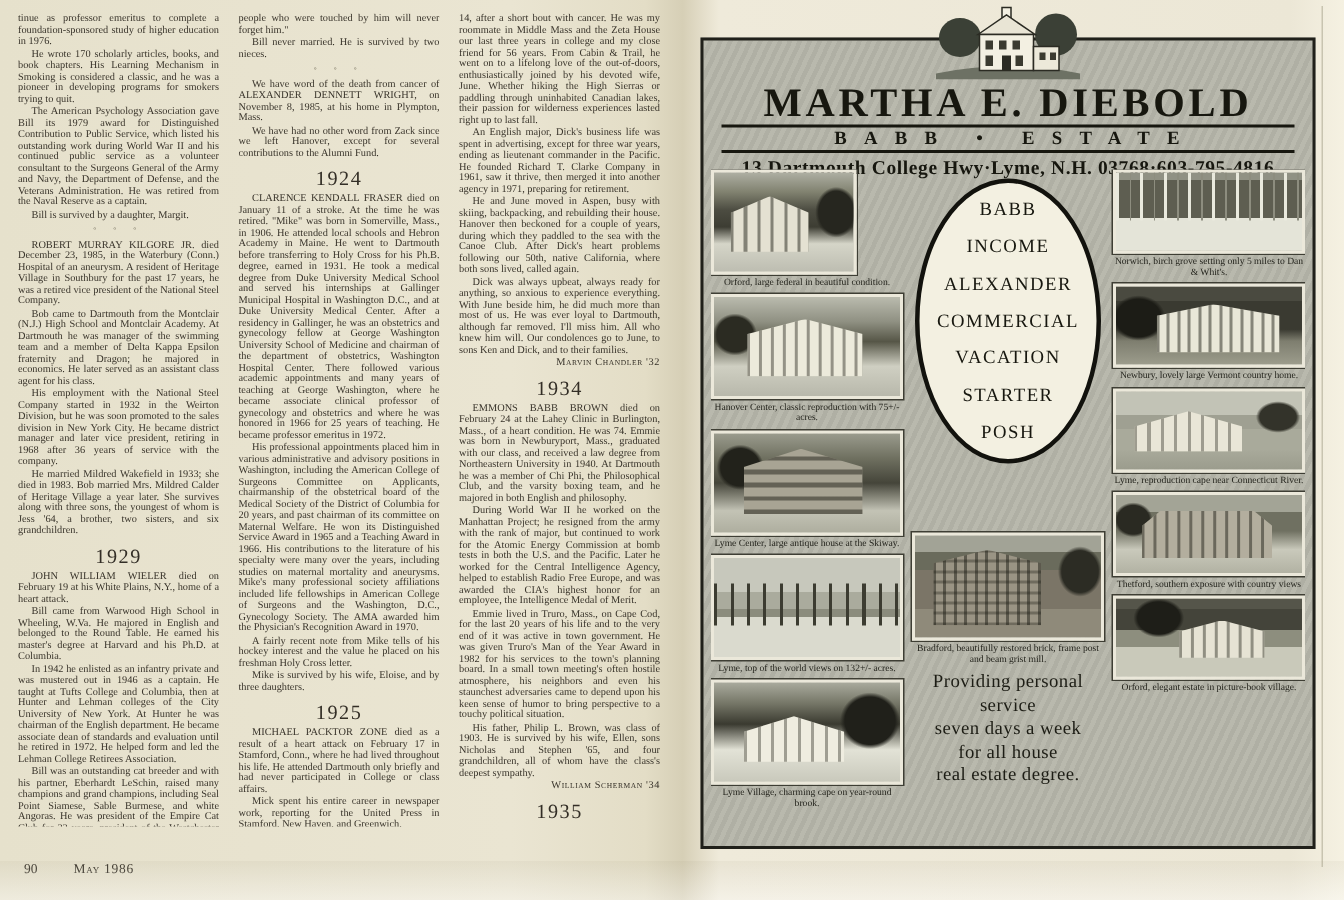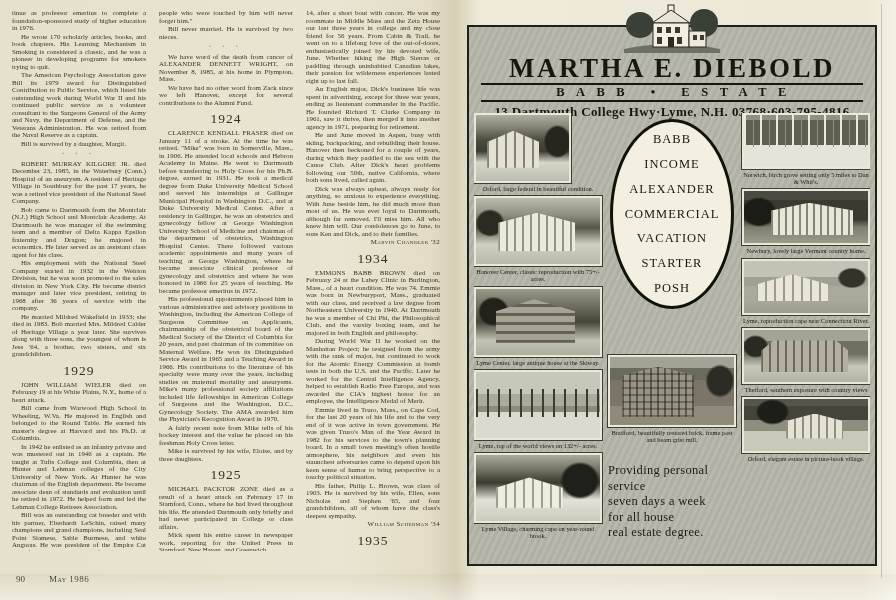--- a/index.html
+++ b/index.html
@@ -93,21 +93,21 @@
   .v-m::before{content:"";position:absolute;right:-6%;top:0;width:34%;height:70%;background:radial-gradient(closest-side,#2c2c24 58%,transparent 70%);}
   .v-m::after{content:"";position:absolute;left:10%;top:14%;width:58%;height:74%;
      background:repeating-linear-gradient(90deg,rgba(30,30,22,.5) 0 2px,transparent 2px 7px),
                 repeating-linear-gradient(0deg,rgba(30,30,22,.35) 0 2px,transparent 2px 7px),#9a9484;
      clip-path:polygon(0 18%,50% 0,100% 18%,100% 100%,0 100%);}
   
   .oval{width:118px;height:184px;margin:6px auto 0;background:#f3f0e1;border:3px solid #12120d;border-radius:50%;
      display:flex;flex-direction:column;justify-content:space-evenly;align-items:center;}
   .cat-word{font-size:12.5px;letter-spacing:1px;color:#17170f;}
   #mill-slot{margin-top:46px;}
-  .tagline{margin-top:16px;text-align:left;font-size:12.5px;line-height:15.5px;color:#1d1d15;letter-spacing:.3px;}
+  .tagline{margin-top:0;text-align:center;font-size:12.5px;line-height:15.5px;color:#1d1d15;letter-spacing:.3px;}
 </style>
 </head>
 <body>
 
 <div class="spread">
 
   <div class="page-left">
     <div class="text-cols">
       <div class="col">
           <p class="obit-p cont">tinue as professor emeritus to complete a foundation-sponsored study of higher education in 1976.</p>

